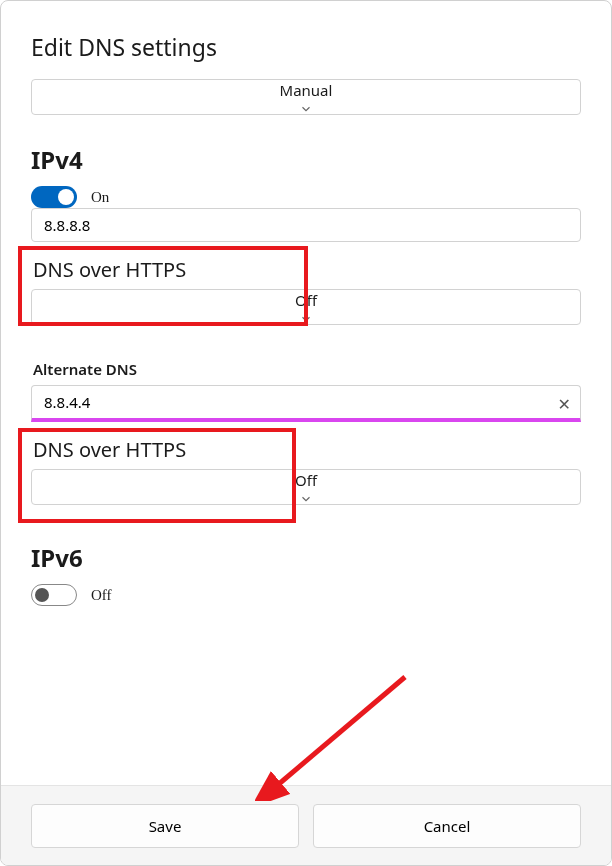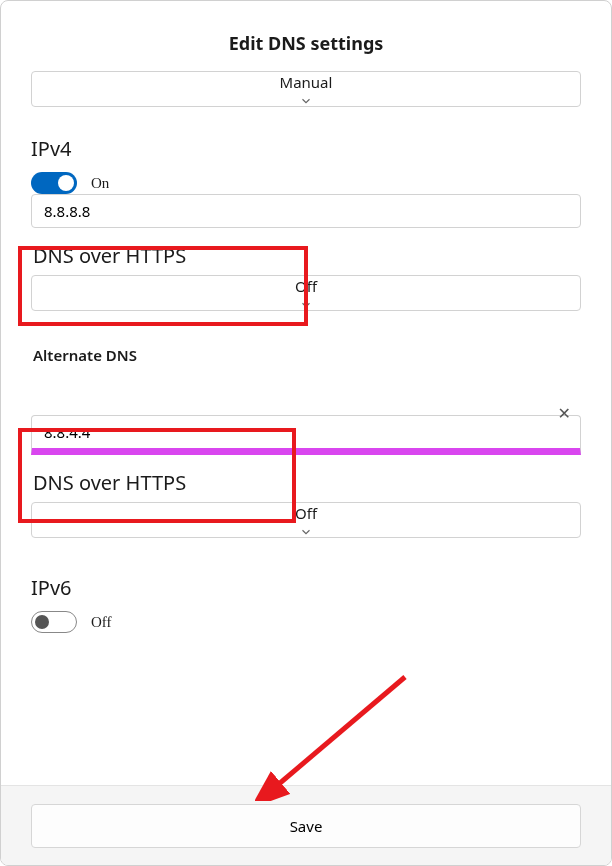--- a/index.html
+++ b/index.html
@@ -5,39 +5,39 @@
   * { box-sizing: border-box; }
   html, body { margin:0; padding:0; }
   body {
     width:612px; height:866px;
     font-family: "Segoe UI", system-ui, sans-serif;
     background:#fff; color:#1b1b1b;
     border:1px solid #d0d0d0; border-radius:8px;
     position:relative; overflow:hidden;
   }
   .content { padding:24px 30px 0 30px; }
-  h1 { font-size:18px; font-weight:700; margin:6px 0 16px 0;text-align:center; }
-  h2 { font-size:20px; font-weight:400; margin:28px 0 10px 0; }
+  h1 { font-size:23px; font-weight:400; margin:6px 0 16px 0; }
+  h2 { font-size:24px; font-weight:700; margin:28px 0 10px 0; }
   .field-label { font-size:15px; font-weight:600; margin:16px 0 6px 2px; }
   .sub-label { font-size:20px; font-weight:400; margin:14px 0 6px 2px; }
 
   .select {
     display:flex; align-items:center; justify-content:space-between;
     height:36px; border:1px solid #d2d2d2; border-radius:4px;
     padding:0 12px; font-size:15px; background:#fff; cursor:pointer;flex-direction:column;
   }
   .select .chev { color:#666; }
 
   .text-input {
     width:100%; height:28px; border:1px solid #d2d2d2; border-radius:4px;
     padding:16px 12px; font-size:15px; background:#fff; outline:none;
     font-family:inherit;
   }
   .text-input.focused {
-    border-bottom:7px solid #d946ef; border-radius:4px 4px 0 0;margin-top:44px;
+    border-bottom:4px solid #d946ef; border-radius:4px 4px 0 0;
   }
   .input-wrap { position:relative; }
   .clear-x {
     position:absolute; right:10px; top:50%; transform:translateY(-50%);
     color:#555; font-size:16px; cursor:pointer; user-select:none;
   }
 
   .toggle-row { display:flex; align-items:center; gap:14px; margin-top:4px;font-family:Liberation Serif, serif; }
   .toggle {
     width:46px; height:22px; border-radius:11px; position:relative; cursor:pointer;
@@ -133,20 +133,21 @@
     <div class="toggle off">
         <div class="knob"></div>
       </div>
     <span class="toggle-label">Off</span>
   </div>
 
 </div>
 
 <div class="footer">
   <button class="btn">Save</button>
+  <button class="btn">Cancel</button>
 </div>
 
 <div class="hl" style="left:17px; top:245px; width:290px; height:80px"></div>
 <div class="hl" style="left:17px; top:427px; width:278px; height:95px"></div>
 
 <svg class="arrow" style="left:254px; top:670px; width:160px; height:130px" viewBox="0 0 160 130">
   <defs>
     <marker id="ahead" markerWidth="10" markerHeight="10" refX="2" refY="3" orient="auto">
       <polygon points="0 0, 8 3, 0 6" fill="#e8191e"></polygon>
     </marker>

